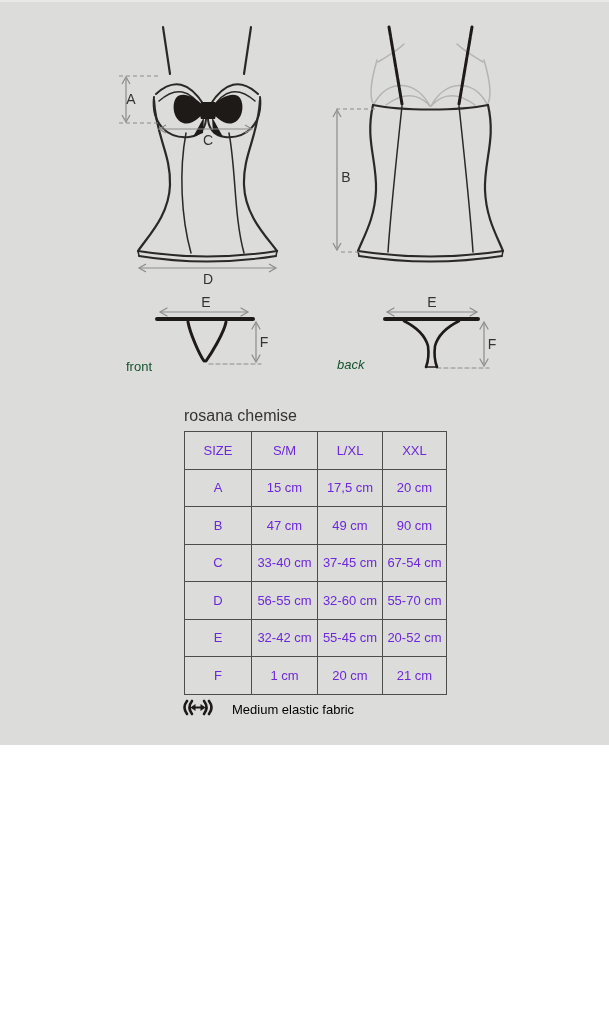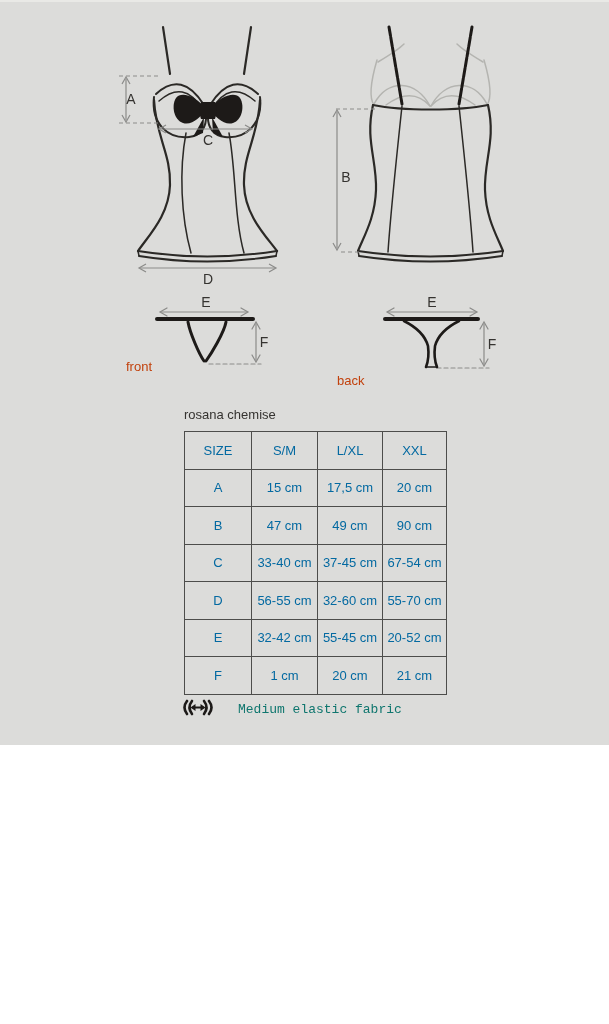--- a/index.html
+++ b/index.html
@@ -3,29 +3,29 @@
 <meta charset="utf-8">
 <style>
   html,body{margin:0;padding:0;background:#ffffff;}
   .stage{position:relative;width:609px;height:1024px;background:#ffffff;
          font-family:"Liberation Sans",sans-serif;overflow:hidden;}
   .panel{position:absolute;left:0;top:0;width:609px;height:745px;background:#dcdcda;
          border-top:2px solid #e9e9e6;box-sizing:border-box;}
   svg.draw{position:absolute;left:0;top:0;display:block;}
   .dim-label{position:absolute;transform:translateX(-50%);font-size:14px;color:#353330;
              line-height:1;white-space:nowrap;}
-  .caption{position:absolute;font-size:13px;color:#c2410c;line-height:1;white-space:nowrap;}
-  .chart-title{position:absolute;left:184px;top:405px;font-size:13px;color:#353330;}
+  .caption{position:absolute;font-size:13px;color:#14532d;line-height:1;white-space:nowrap;}
+  .chart-title{position:absolute;left:184px;top:405px;font-size:16px;color:#353330;}
   table.size-chart{position:absolute;left:184px;top:429px;width:262px;border-collapse:collapse;
                    table-layout:fixed;}
   table.size-chart th,table.size-chart td{border:1px solid #4d4d4b;font-size:13px;
-                   font-weight:normal;color:#0369a1;text-align:center;vertical-align:middle;
+                   font-weight:normal;color:#6d28d9;text-align:center;vertical-align:middle;
                    height:36.5px;padding:0;background:transparent;}
   .note-icon{position:absolute;left:181px;top:697px;}
-  .note-text{position:absolute;left:238px;top:700px;font-size:13px;color:#0f766e;font-family:Liberation Mono, monospace;}
+  .note-text{position:absolute;left:232px;top:700px;font-size:13px;color:#000000;}
 </style>
 </head>
 <body>
 
 <div class="stage">
   <div class="panel">
 
     <svg class="draw" width="609" height="745" viewBox="0 0 609 745">
 
       <g stroke="#2b2926" fill="none" stroke-linecap="round">
@@ -145,21 +145,21 @@
     <span class="dim-label" style="left:131px;top:90px;">A</span>
     <span class="dim-label" style="left:208px;top:131px;">C</span>
     <span class="dim-label" style="left:208px;top:270px;">D</span>
     <span class="dim-label" style="left:346px;top:168px;">B</span>
     <span class="dim-label" style="left:206px;top:293px;">E</span>
     <span class="dim-label" style="left:264px;top:333px;">F</span>
     <span class="dim-label" style="left:432px;top:293px;">E</span>
     <span class="dim-label" style="left:492px;top:335px;">F</span>
 
     <span class="caption" style="left:126px;top:358px;">front</span>
-    <span class="caption" style="left:337px;top:372px;">back</span>
+    <span class="caption" style="left:337px;top:356px;font-style:italic;">back</span>
 
     <div class="chart-title">rosana chemise</div>
 
     <table class="size-chart">
       <colgroup>
         <col style="width:67px">
           <col style="width:66px">
           <col style="width:65px">
           <col style="width:64px">
       </colgroup>

